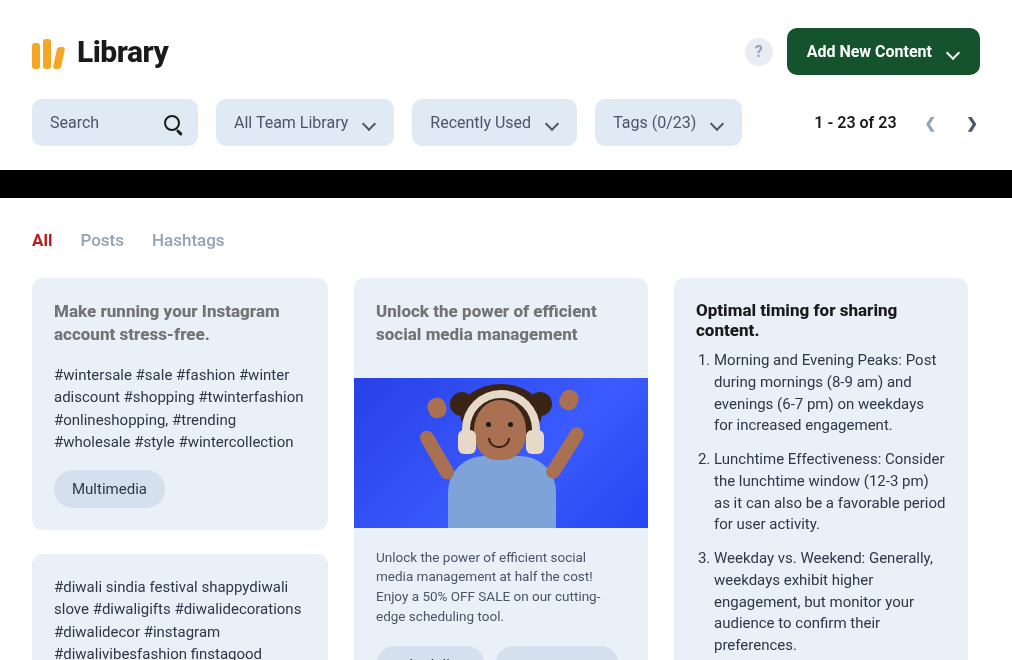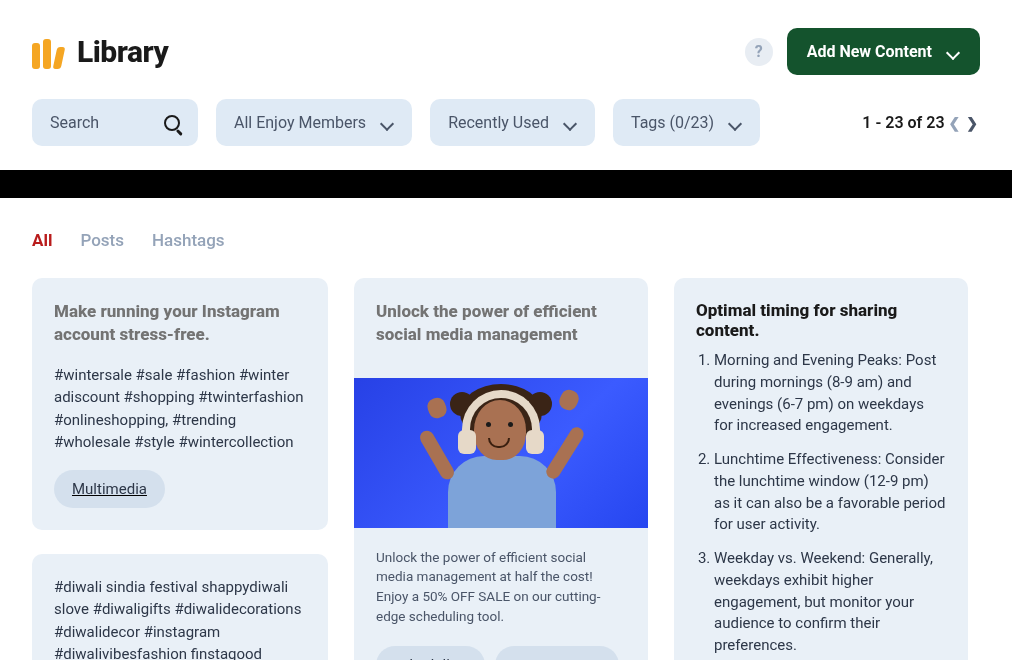--- a/index.html
+++ b/index.html
@@ -19,39 +19,39 @@
 .chevron-down { width: 12px; height: 8px; position: relative; }
 .chevron-down::before { content: ""; position: absolute; left: 0; top: 0; width: 8px; height: 8px; border-right: 2px solid currentColor; border-bottom: 2px solid currentColor; transform: rotate(45deg); }
 .filters { display: flex; align-items: center; gap: 18px; margin-bottom: 24px; }
 .filter, .search-box { background: #dfeaf5; border-radius: 10px; padding: 14px 18px; font-size: 16px; color: #4a5568; display: flex; align-items: center; justify-content: space-between; gap: 16px; cursor: pointer; }
 .search-box { width: 166px; cursor: text; }
 .search-box input { background: transparent; border: none; outline: none; font-size: 16px; color: #4a5568; width: 100%; }
 .search-box input::placeholder { color: #4a5568; }
 .search-icon { width: 16px; height: 16px; border: 2.5px solid #1a1a1a; border-radius: 50%; position: relative; flex-shrink: 0; }
 .search-icon::after { content: ""; position: absolute; right: -5px; bottom: -5px; width: 7px; height: 2.5px; background: #1a1a1a; transform: rotate(45deg); border-radius: 2px; }
 .filter .chevron-down { color: #4a5568; }
-.pagination { margin-left: auto; display: flex; align-items: center; gap: 2px; font-size: 16px; color: #1a1a1a; font-weight: 600; }
+.pagination { margin-left: auto; display: flex; align-items: center; gap: 26px; font-size: 16px; color: #1a1a1a; font-weight: 600; }
 .page-nav-btn { color: #94a3b8; cursor: pointer; font-size: 14px; padding: 0 2px; }
 .page-nav-btn.enabled { color: #4a5568; }
 .blackbar { height: 28px; background: #000; }
 .content { padding: 32px; }
 .tabs { display: flex; gap: 28px; margin-bottom: 28px; font-size: 17px; }
 .tab { color: #94a3b8; cursor: pointer; font-weight: 500; }
 .tab.active { color: #b91c1c; font-weight: 700; }
 .cards { display: flex; gap: 26px; align-items: flex-start; }
 .col { display: flex; flex-direction: column; gap: 24px; width: 296px; }
 .col:nth-child(2){ width: 294px; }
 .col:nth-child(3){ width: 294px; }
 .card { background: #e9f0f7; border-radius: 10px; overflow: hidden; }
 .card-inner { padding: 22px; }
 .card-title { font-size: 17px; font-weight: 800; color: #737373; margin-bottom: 18px; line-height: 1.35; }
 .card-text { font-size: 15px; color: #2d3748; line-height: 1.5; }
 .card-small { font-size: 13.5px; color: #4a5568; line-height: 1.45; padding: 20px 22px 10px 22px; }
 .pill-row { display: flex; gap: 10px; flex-wrap: wrap; padding: 10px 22px 22px 22px; }
-.pill-row.in-pad { padding: 16px 0 0 0; text-decoration: underline; }
+.pill-row.in-pad { padding: 16px 0 0 0; }
 .pill { background: #d4e0ed; border-radius: 999px; padding: 10px 18px; font-size: 15px; color: #2d3748; }
 .card-img { width: 100%; height: 150px; background: linear-gradient(135deg,#2741e6 0%, #3b5bff 60%, #2646f0 100%); display: flex; align-items: center; justify-content: center; position: relative; overflow: hidden; }
 .person { position: relative; width: 150px; height: 150px; }
 .head { position: absolute; left: 48px; top: 22px; width: 52px; height: 60px; background: #a97152; border-radius: 50% 50% 44% 44%; }
 .hair { position: absolute; left: 34px; top: 6px; width: 82px; height: 58px; background: #3a2416; border-radius: 50%; }
 .hair::before { content: ""; position: absolute; left: -10px; top: 8px; width: 24px; height: 24px; background: #3a2416; border-radius: 50%; }
 .hair::after { content: ""; position: absolute; right: -10px; top: 8px; width: 24px; height: 24px; background: #3a2416; border-radius: 50%; }
 .headphones { position: absolute; left: 36px; top: 12px; width: 78px; height: 52px; border: 8px solid #e6d9c8; border-bottom: none; border-radius: 50px 50px 0 0; }
 .headphones::before, .headphones::after { content: ""; position: absolute; width: 18px; height: 24px; background: #e6d9c8; border-radius: 6px; bottom: -12px; }
 .headphones::before { left: -12px; }
@@ -91,21 +91,21 @@
         <span class="chevron-down"></span>
       </button>
     </div>
   </div>
   <div class="filters">
     <div class="search-box">
       <input type="text" placeholder="Search" style="">
       <span class="search-icon"></span>
     </div>
     <div class="filter">
-      <span>All Enjoy Members</span>
+      <span>All Team Library</span>
       <span class="chevron-down"></span>
     </div>
     <div class="filter">
       <span>Recently Used</span>
       <span class="chevron-down"></span>
     </div>
     <div class="filter">
       <span>Tags (0/23)</span>
       <span class="chevron-down"></span>
     </div>
@@ -170,20 +170,20 @@
           <span class="pill">management</span>
         </div>
       </div>
     </div>
 
     <div class="col">
       <div class="card">
         <div class="card3-title">Optimal timing for sharing content.</div>
         <ol class="tips">
           <li>Morning and Evening Peaks: Post during mornings (8-9 am) and evenings (6-7 pm) on weekdays for increased engagement.</li>
-          <li>Lunchtime Effectiveness: Consider the lunchtime window (12-9 pm) as it can also be a favorable period for user activity.</li>
+          <li>Lunchtime Effectiveness: Consider the lunchtime window (12-3 pm) as it can also be a favorable period for user activity.</li>
           <li>Weekday vs. Weekend: Generally, weekdays exhibit higher engagement, but monitor your audience to confirm their preferences.</li>
         </ol>
 
       </div>
     </div>
   </div>
 </div>
 
 </body></html>

